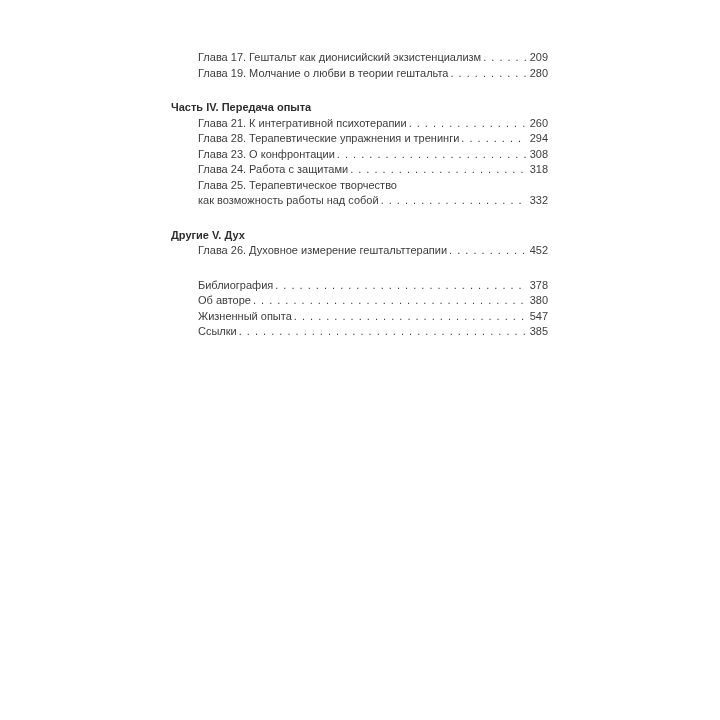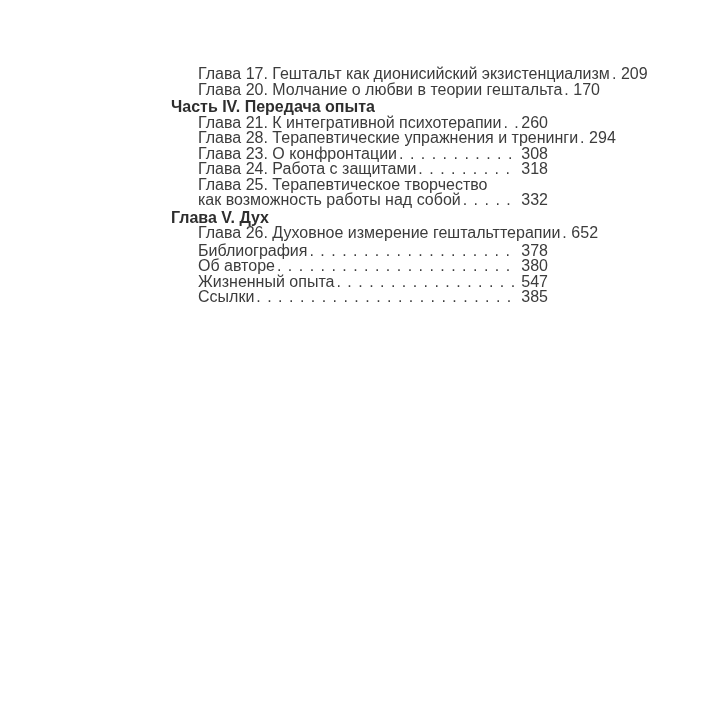--- a/index.html
+++ b/index.html
@@ -12,27 +12,27 @@
     width: 720px;
     height: 720px;
     background: #ffffff;
     overflow: hidden;
     font-family: "Liberation Sans", sans-serif;
     color: #3c3c3c;
   }
   .toc {
     position: absolute;
     left: 171px;
-    top: 66px;
+    top: 50px;
     width: 377px;
-    font-size: 16px;
+    font-size: 11px;
     line-height: 15.5px;
   }
   .toc-section.gap {
-    margin-top: 2px;
+    margin-top: 19px;
   }
   .part-heading {
     font-weight: bold;
     color: #2e2e2e;
     white-space: nowrap;
   }
   .toc-row {
     display: flex;
     align-items: baseline;
     padding-left: 27px;
@@ -64,23 +64,23 @@
 
 <div class="page">
   <div class="toc">
       <div class="toc-section">
         <div class="toc-row">
           <span class="title">Глава 17. Гештальт как дионисийский экзистенциализм</span>
           <span class="leader"></span>
           <span class="pagenum">209</span>
         </div>
         <div class="toc-row">
-          <span class="title">Глава 20. Молчание о любви в теории гештальта</span>
+          <span class="title">Глава 19. Молчание о любви в теории гештальта</span>
           <span class="leader"></span>
-          <span class="pagenum">170</span>
+          <span class="pagenum">280</span>
         </div>
       </div>
       <div class="toc-section gap">
         <div class="part-heading">Часть IV. Передача опыта</div>
         <div class="toc-row">
           <span class="title">Глава 21. К интегративной психотерапии</span>
           <span class="leader"></span>
           <span class="pagenum">260</span>
         </div>
         <div class="toc-row">
@@ -101,25 +101,25 @@
         <div class="toc-row">
           <span class="title">Глава 25. Терапевтическое творчество</span>
         </div>
         <div class="toc-row">
           <span class="title">как возможность работы над собой</span>
           <span class="leader"></span>
           <span class="pagenum">332</span>
         </div>
       </div>
       <div class="toc-section gap">
-        <div class="part-heading">Глава V. Дух</div>
+        <div class="part-heading">Другие V. Дух</div>
         <div class="toc-row">
           <span class="title">Глава 26. Духовное измерение гештальттерапии</span>
           <span class="leader"></span>
-          <span class="pagenum">652</span>
+          <span class="pagenum">452</span>
         </div>
       </div>
       <div class="toc-section gap">
         <div class="toc-row">
           <span class="title">Библиография</span>
           <span class="leader"></span>
           <span class="pagenum">378</span>
         </div>
         <div class="toc-row">
           <span class="title">Об авторе</span>

